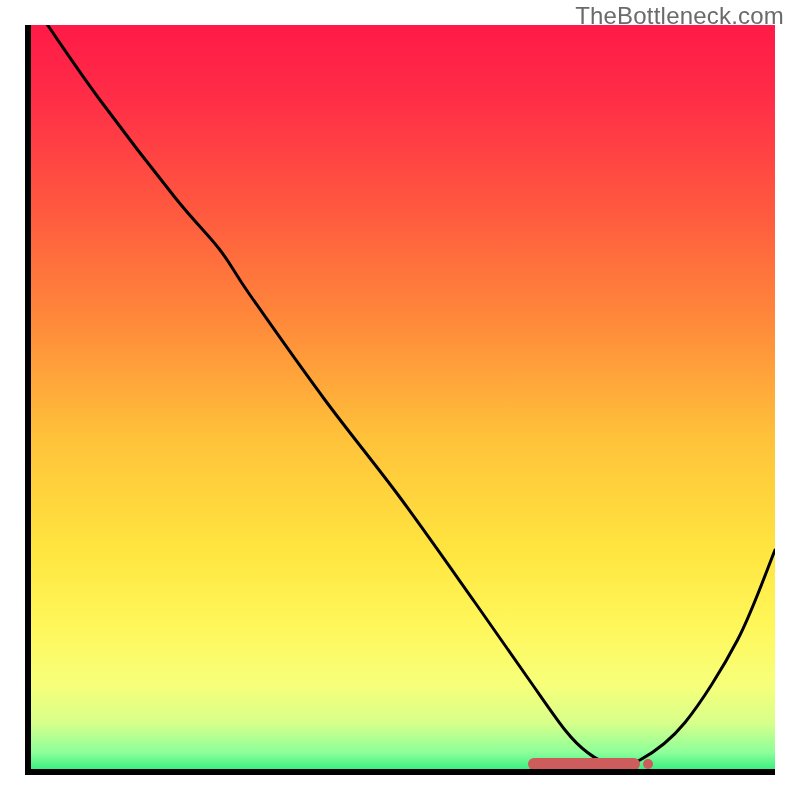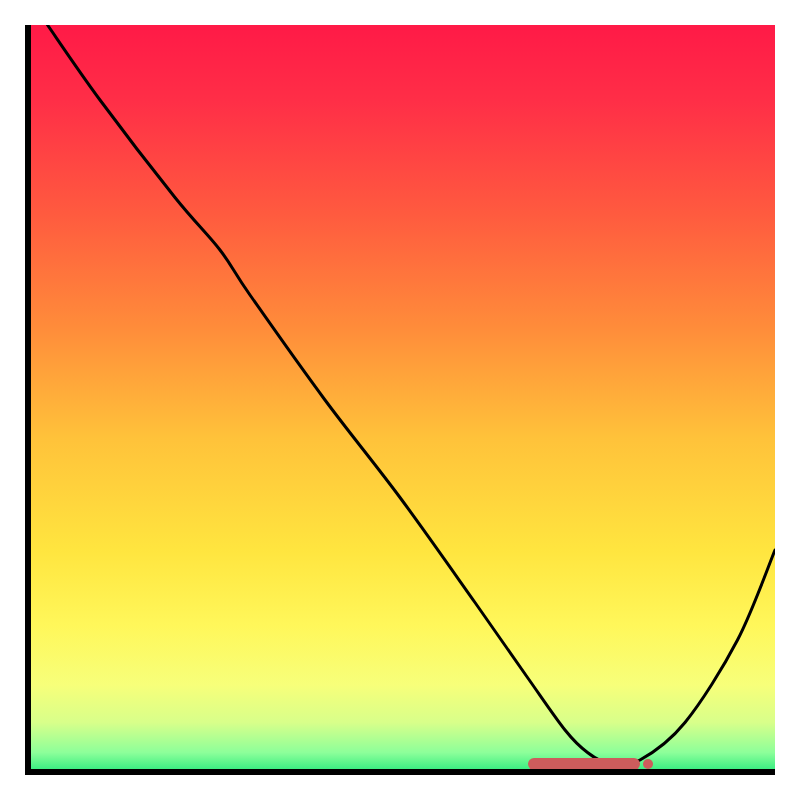--- a/index.html
+++ b/index.html
@@ -64,20 +64,21 @@
     border-radius: 50%;
     width: 10px;
     height: 10px;
   }
 </style>
 </head>
 <body>
 
 <div class="chart-container">
 
+  <div class="watermark">TheBottleneck.com</div>
 
   <div class="plot-area">
 
     <svg class="bg" viewBox="0 0 750 750" preserveAspectRatio="none">
       <defs>
         <linearGradient id="heat" x1="0" y1="0" x2="0" y2="1">
         <stop offset="0%" stop-color="#ff1a47"></stop>
             <stop offset="10%" stop-color="#ff2e47"></stop>
             <stop offset="25%" stop-color="#ff5a3f"></stop>
             <stop offset="40%" stop-color="#ff8b3a"></stop>

